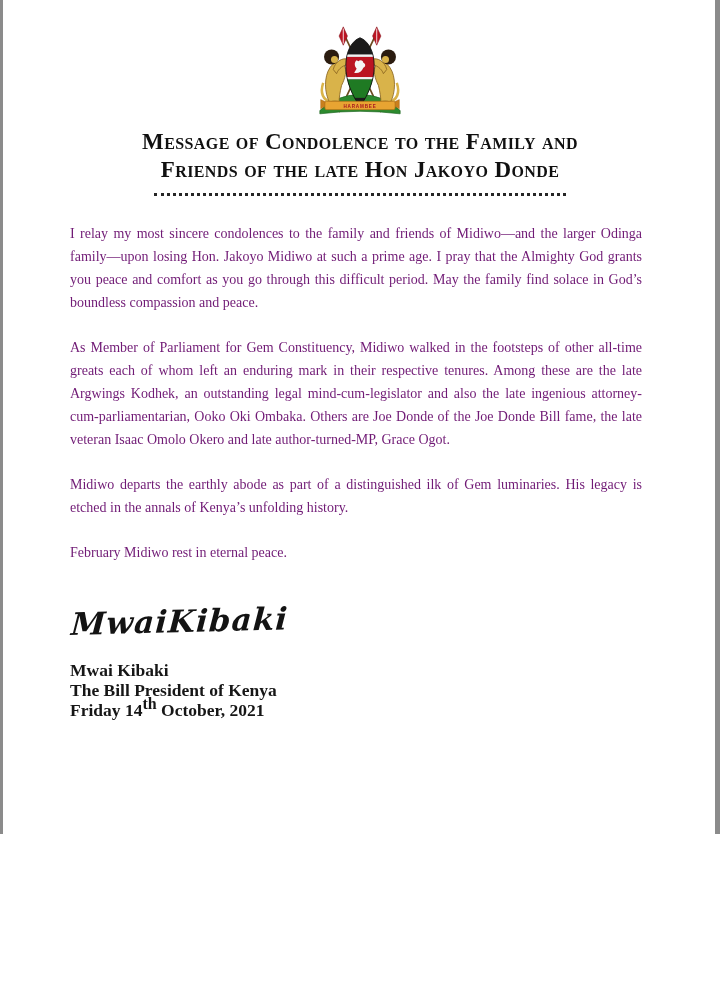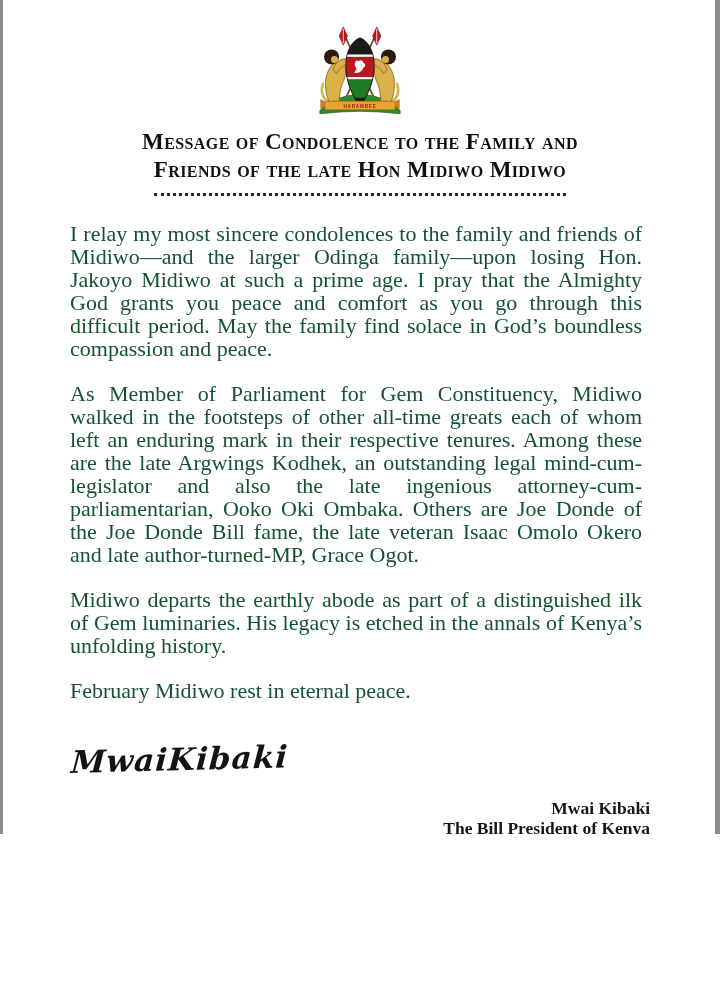--- a/index.html
+++ b/index.html
@@ -48,23 +48,23 @@
   }
   .dotted-divider {
     width: 412px;
     height: 0;
     margin: 9px auto 0 auto;
     border-bottom: 3px dotted #262626;
   }
   .letter-body p {
     margin: 22px 8px 0 0;
     text-align: justify;
-    font-size: 22px;
+    font-size: 14px;
     line-height: 23px;
-    color: #14532d;
+    color: #701a75;
   }
   .letter-body p.first {
     margin-top: 26px;
   }
   .signature-script {
     margin-top: 42px;
     width: max-content;
     font-family: "DejaVu Serif", serif;
     font-style: italic;
     font-weight: bold;
@@ -73,21 +73,20 @@
     color: #131313;
     transform: skewX(-5deg) rotate(-1.5deg);
     transform-origin: left bottom;
   }
   .signer-block {
     margin-top: 18px;
     font-weight: bold;
     font-size: 17.5px;
     line-height: 20px;
     color: #161616;
-    text-align: right;
   }
   .signer-block .line {
     white-space: nowrap;
   }
   .signer-block sup {
     font-size: 16px;
     line-height: 0;
     vertical-align: super;
   }
 </style>
@@ -145,21 +144,21 @@
           <polygon points="23,88 34,93 23,99" fill="#c97f1d" stroke="#a86a14" stroke-width="0.6"></polygon>
           <polygon points="117,88 106,93 117,99" fill="#c97f1d" stroke="#a86a14" stroke-width="0.6"></polygon>
           <rect x="28" y="90" width="84" height="10" rx="2" fill="#e8a432" stroke="#a86a14" stroke-width="0.8"></rect>
           <text x="70" y="97.6" text-anchor="middle" font-size="5.5" letter-spacing="1" fill="#a81420" font-family="Liberation Sans, sans-serif" font-weight="bold">HARAMBEE</text>
         </g>
       </svg>
     </div>
 
     <div class="doc-title">
       <div>Message of Condolence to the Family and</div>
-      <div>Friends of the late Hon Midiwo Midiwo</div>
+      <div>Friends of the late Hon Jakoyo Donde</div>
     </div>
 
     <div class="dotted-divider"></div>
 
     <div class="letter-body">
       <p class="first">I relay my most sincere condolences to the family and friends of Midiwo—and the larger Odinga family—upon losing Hon. Jakoyo Midiwo at such a prime age. I pray that the Almighty God grants you peace and comfort as you go through this difficult period. May the family find solace in God’s boundless compassion and peace.</p>
       <p>As Member of Parliament for Gem Constituency, Midiwo walked in the footsteps of other all-time greats each of whom left an enduring mark in their respective tenures. Among these are the late Argwings Kodhek, an outstanding legal mind-cum-legislator and also the late ingenious attorney-cum-parliamentarian, Ooko Oki Ombaka. Others are Joe Donde of the Joe Donde Bill fame, the late veteran Isaac Omolo Okero and late author-turned-MP, Grace Ogot.</p>
       <p>Midiwo departs the earthly abode as part of a distinguished ilk of Gem luminaries. His legacy is etched in the annals of Kenya’s unfolding history.</p>
       <p>February Midiwo rest in eternal peace.</p>
     </div>

